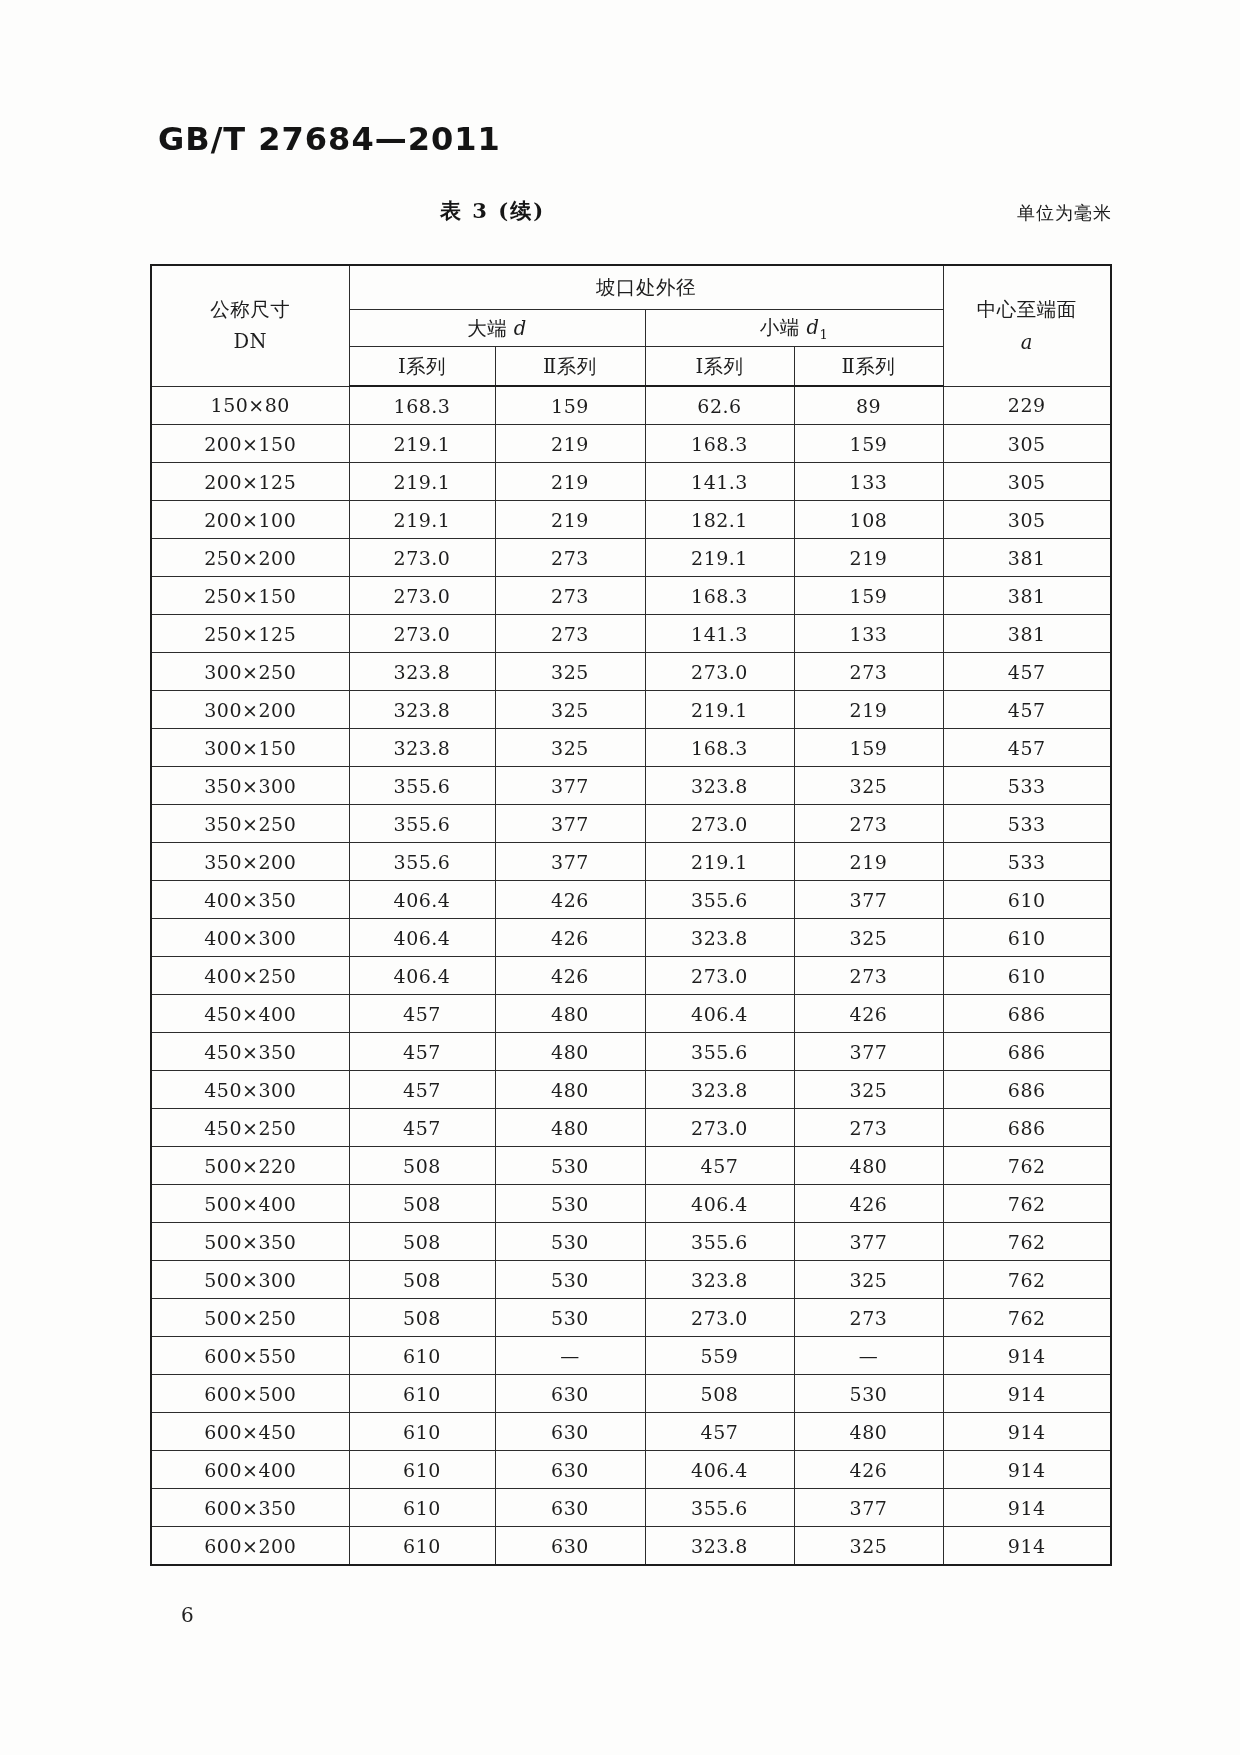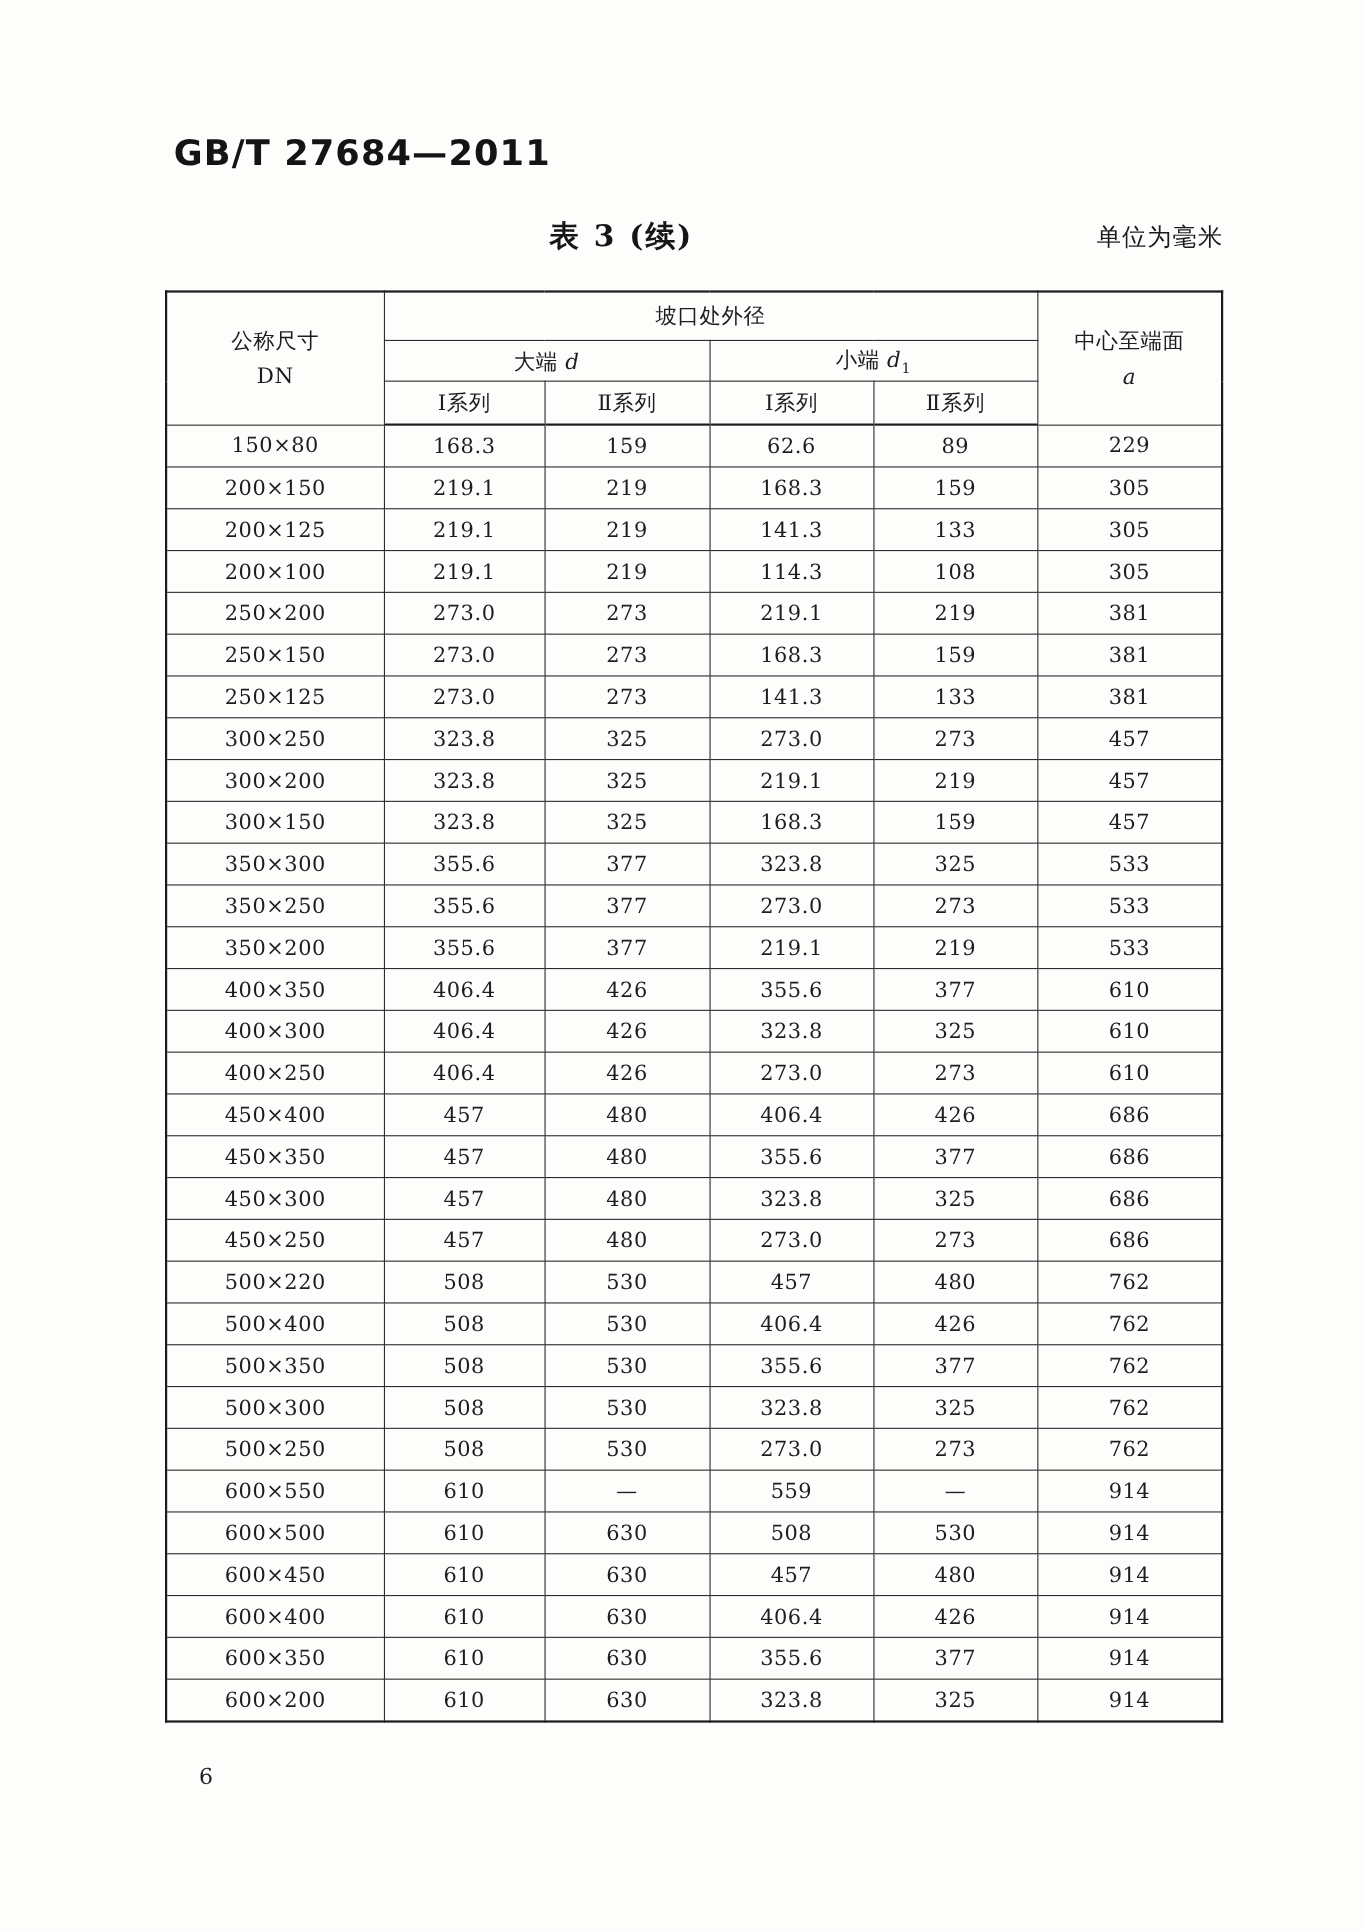--- a/index.html
+++ b/index.html
@@ -8,26 +8,26 @@
     background:#fdfdfc;
     color:#1c1c1c;
     font-family:"DejaVu Serif","Liberation Serif",serif;
   }
   .doc-header{
     position:absolute;left:158px;top:120px;
     font-family:"DejaVu Sans","Liberation Sans",sans-serif;
     font-weight:bold;font-size:32px;letter-spacing:1px;color:#141414;
   }
   .table-title{
-    position:absolute;left:440px;top:197px;width:250px;text-align:center;
-    font-weight:bold;font-size:27px;letter-spacing:2px;color:#161616;
+    position:absolute;left:440px;top:197px;width:250px;
+    font-weight:bold;font-size:21px;letter-spacing:2px;color:#161616;
   }
   .unit-note{
     position:absolute;right:128px;top:201px;
-    font-size:22px;letter-spacing:1px;color:#1a1a1a;
+    font-size:18px;letter-spacing:1px;color:#1a1a1a;
   }
   table.spec{
     position:absolute;left:150px;top:264px;width:960px;
     border-collapse:collapse;table-layout:fixed;
     font-size:19px;color:#1d1d1d;
   }
   table.spec th,table.spec td{
     border:1px solid #2c2c2c;
     text-align:center;vertical-align:middle;
     padding:0;font-weight:normal;
@@ -116,21 +116,21 @@
         <td>219.1</td>
         <td>219</td>
         <td>141.3</td>
         <td>133</td>
         <td>305</td>
       </tr>
       <tr>
         <td>200×100</td>
         <td>219.1</td>
         <td>219</td>
-        <td>114.3</td>
+        <td>182.1</td>
         <td>108</td>
         <td>305</td>
       </tr>
       <tr>
         <td>250×200</td>
         <td>273.0</td>
         <td>273</td>
         <td>219.1</td>
         <td>219</td>
         <td>381</td>

